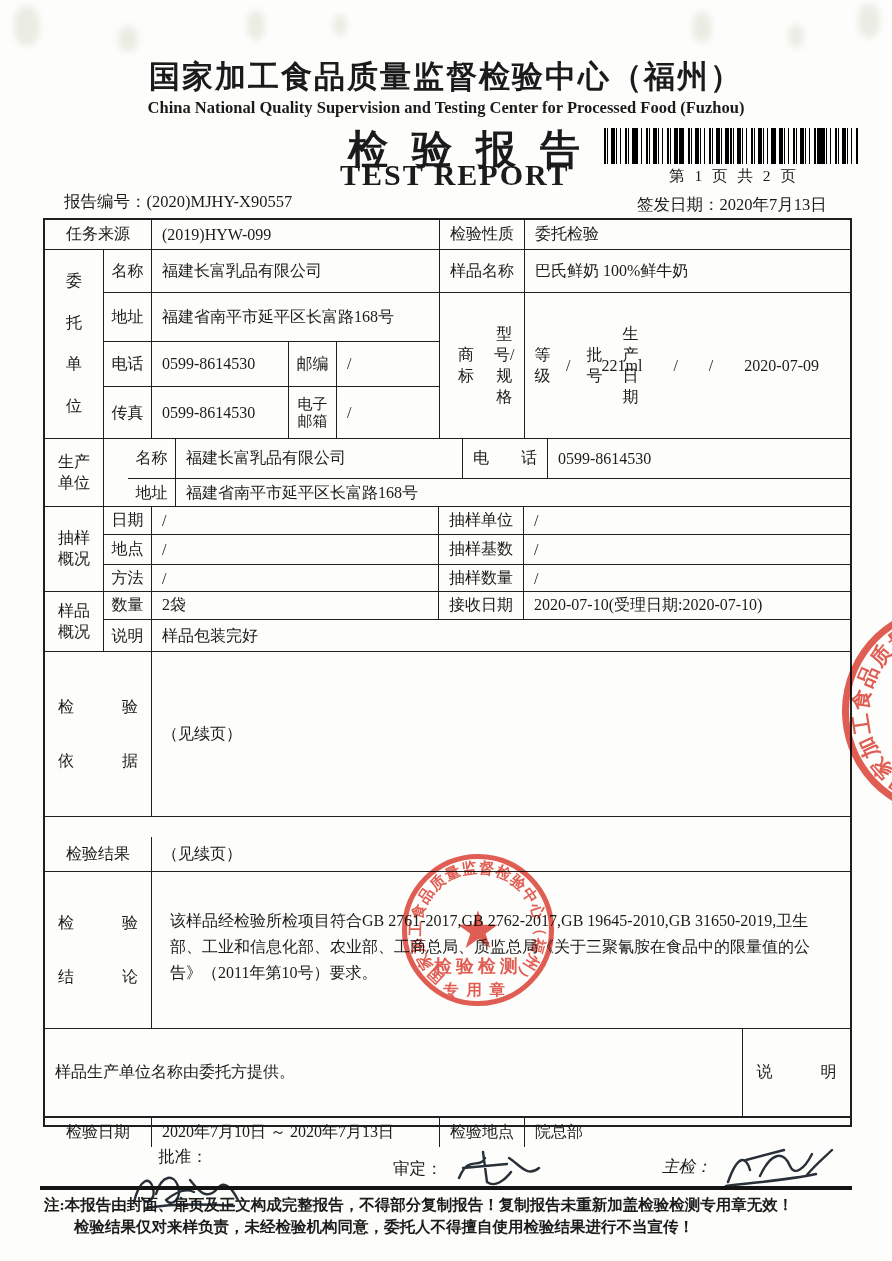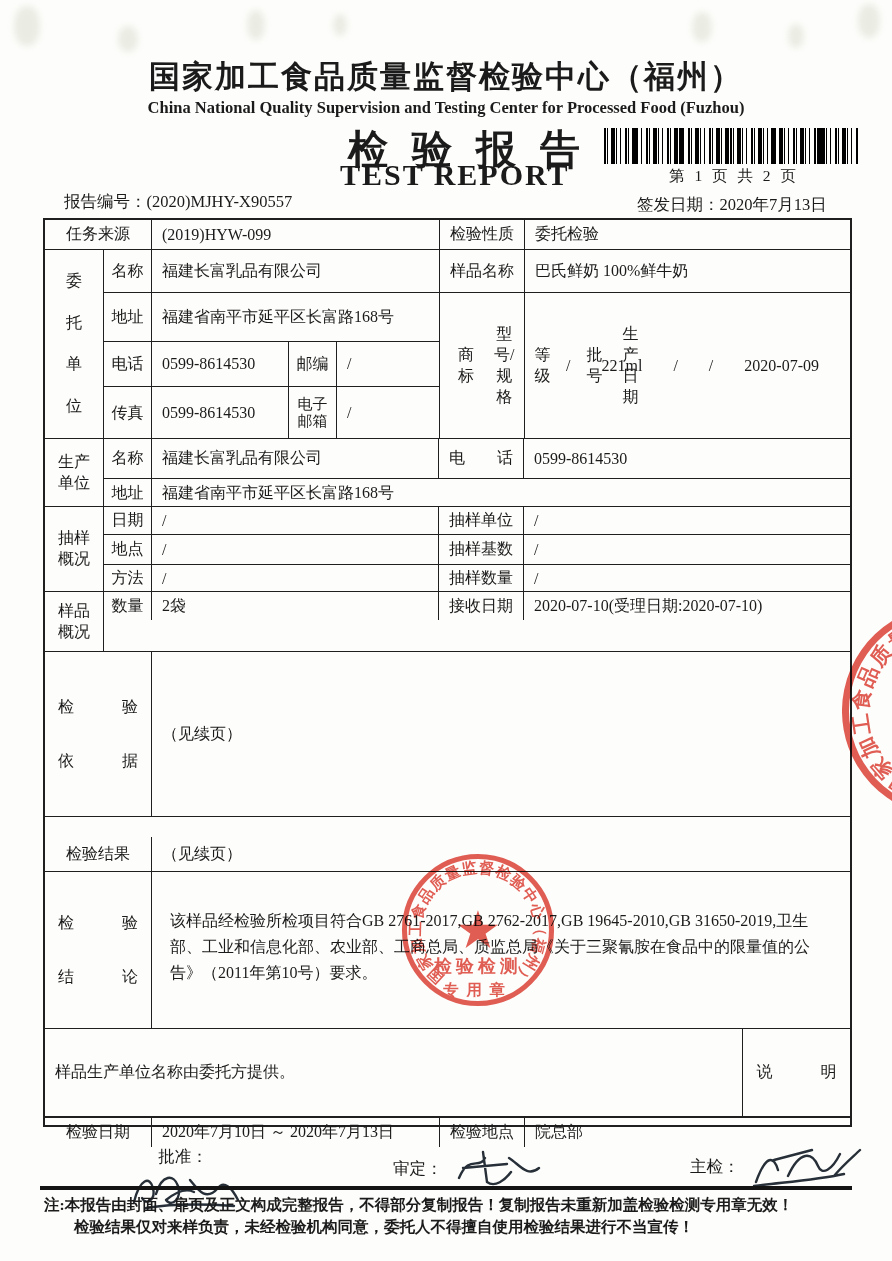--- a/index.html
+++ b/index.html
@@ -143,21 +143,21 @@
             <div>/</div>
             <div>221ml</div>
             <div>/</div>
             <div>/</div>
             <div>2020-07-09</div>
           </div>
         </div>
       </div>
     </div>
 
-    <div class="row" style="height:68px;">
+    <div class="row" style="height:68px;gap:24px;">
       <div class="c lab grp w59 pre">生产
 单位</div>
       <div class="col fx">
         <div class="irow" style="height:40px;">
           <div class="c lab w48">名称</div>
           <div class="c val w287">福建长富乳品有限公司</div>
           <div class="c lab w85">电　　话</div>
           <div class="c val fx">0599-8614530</div>
         </div>
         <div class="irow" style="height:28px;">
@@ -195,20 +195,24 @@
     <div class="row" style="height:60px;">
       <div class="c lab grp w59 pre">样品
 概况</div>
       <div class="col fx">
         <div class="irow" style="height:28px;">
           <div class="c lab w48">数量</div>
           <div class="c val w287">2袋</div>
           <div class="c lab w85">接收日期</div>
           <div class="c val fx">2020-07-10(受理日期:2020-07-10)</div>
         </div>
+        <div class="irow" style="height:32px;">
+          <div class="c lab w48">说明</div>
+          <div class="c val fx">样品包装完好</div>
+        </div>
       </div>
     </div>
 
     <div class="row" style="height:165px;">
       <div class="c lab w107 pre tall">检　　　验
 依　　　据</div>
       <div class="c val fx">（见续页）</div>
     </div>
 
     <div class="row" style="height:35px;margin-top:20px;">
@@ -243,21 +247,21 @@
       <svg class="sig-svg" width="120" height="46" viewBox="0 0 120 46">
         <path class="sig-path" d="M8,34 C14,10 24,8 27,20 C30,32 20,38 16,30 M30,26 C36,6 48,6 52,18 C56,30 46,40 40,32 C50,24 60,20 68,24 M64,12 C72,22 80,34 92,20 C98,12 106,20 112,32 M20,40 C45,36 80,36 108,38"></path>
       </svg>
     </div>
     <div class="sig-group" style="left:393px;top:8px;">
       <span>审定：</span>
       <svg class="sig-svg" width="100" height="46" viewBox="0 0 100 46">
         <path class="sig-path" d="M10,32 C20,8 30,24 36,12 M14,22 L58,18 M34,6 L38,36 C46,42 56,34 62,26 M60,12 C70,18 78,32 90,22"></path>
       </svg>
     </div>
-    <div class="sig-group" style="left:690px;top:4px;">
+    <div class="sig-group" style="left:662px;top:4px;font-style:italic;">
       <span>主检：</span>
       <svg class="sig-svg" width="120" height="50" viewBox="0 0 120 50">
         <path class="sig-path" d="M10,40 C20,12 28,14 32,28 M28,18 L66,8 M42,34 C54,8 66,10 72,24 C76,34 86,28 94,12 M88,34 C98,22 108,14 114,8 M8,44 C40,40 70,38 98,32"></path>
       </svg>
     </div>
   </div>
 
   <div class="thick-rule"></div>
 
   <div class="note">

